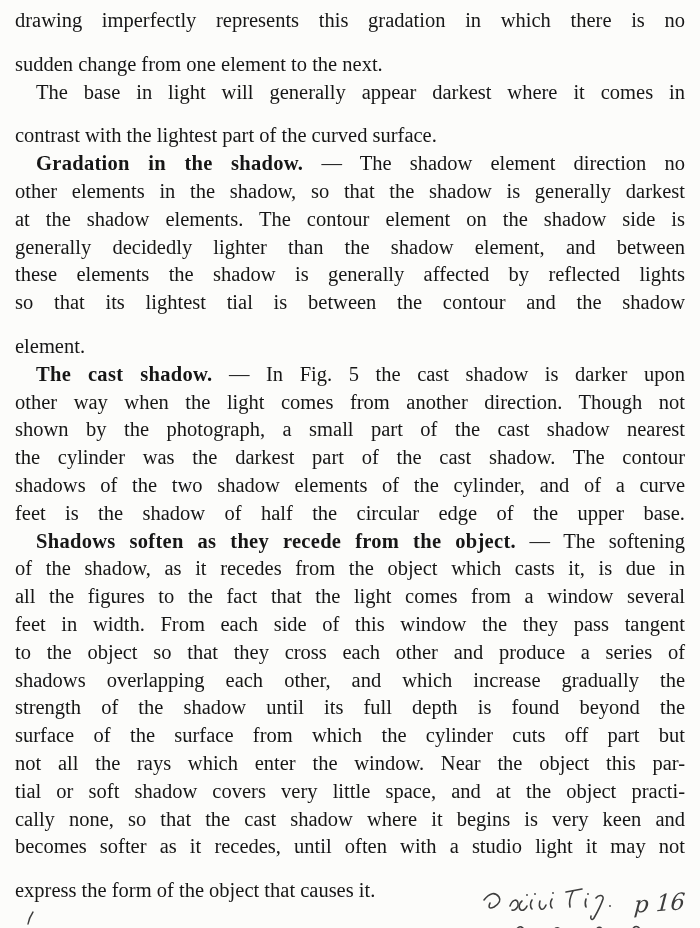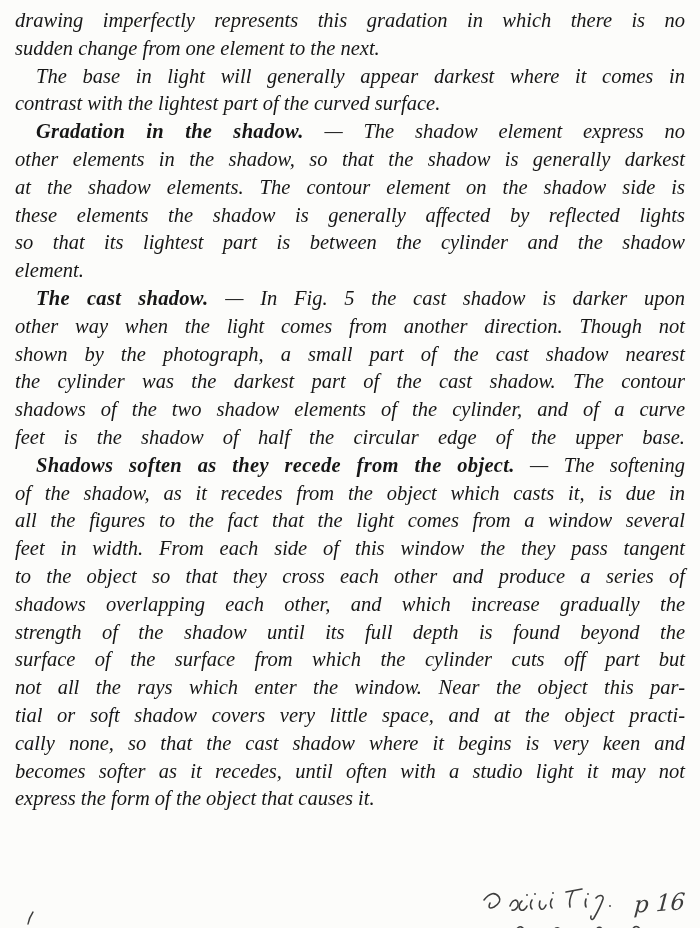--- a/index.html
+++ b/index.html
@@ -19,23 +19,22 @@
     line-height:27.8px;
     box-sizing:border-box;
     padding:7px 15px 0 15px;
     overflow:hidden;
   }
   .para{margin:0;padding:0;}
   .ln{
     display:block;
     text-align:justify;
     text-align-last:justify;
-    font-style:italic;
   }
-  .ln.last{text-align-last:left;}
+  .ln.last{text-align-last:left;margin-top:16px;}
   .ln.ind{text-indent:21px;}
   .lead{
     font-weight:bold;
     letter-spacing:0.3px;
   }
   .handwriting{
     position:absolute;
     left:482px;top:884px;
     width:212px;height:44px;
     display:flex;align-items:flex-start;
@@ -72,25 +71,26 @@
     <span class="ln j">drawing imperfectly represents this gradation in which there is no</span>
     <span class="ln last">sudden change from one element to the next.</span>
   </p>
 
   <p class="para">
     <span class="ln ind">The base in light will generally appear darkest where it  comes  in</span>
     <span class="ln last">contrast with the lightest part of the curved surface.</span>
   </p>
 
   <p class="para">
-    <span class="ln ind"><b class="lead">Gradation in the shadow.</b><span> — The  shadow  element  express  no</span></span>
+    <span class="ln ind"><b class="lead">Gradation in the shadow.</b><span> — The  shadow  element  direction  no</span></span>
     <span class="ln">other elements in the shadow, so that the shadow is generally darkest</span>
     <span class="ln">at the shadow elements.  The contour element on the shadow side is</span>
+    <span class="ln">generally decidedly lighter than the shadow element, and between</span>
     <span class="ln">these elements the shadow is generally affected by reflected lights</span>
-    <span class="ln">so that its lightest part is between the cylinder and the shadow</span>
+    <span class="ln">so that its lightest tial is between the contour and the shadow</span>
     <span class="ln last">element.</span>
   </p>
 
   <p class="para">
     <span class="ln ind"><b class="lead">The cast shadow.</b><span> — In  Fig. 5  the  cast  shadow  is  darker  upon</span></span>
     <span class="ln">other way when the light comes from another direction.  Though not</span>
     <span class="ln">shown by the photograph, a small part of the cast shadow nearest</span>
     <span class="ln">the cylinder was the darkest part of the cast shadow.  The contour</span>
     <span class="ln">shadows of the two shadow elements of the cylinder, and of a curve</span>
     <span class="ln">feet is the shadow of half the circular edge of the upper base.</span>

